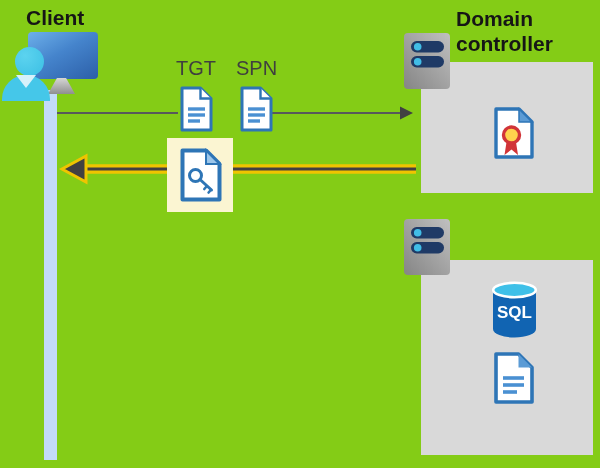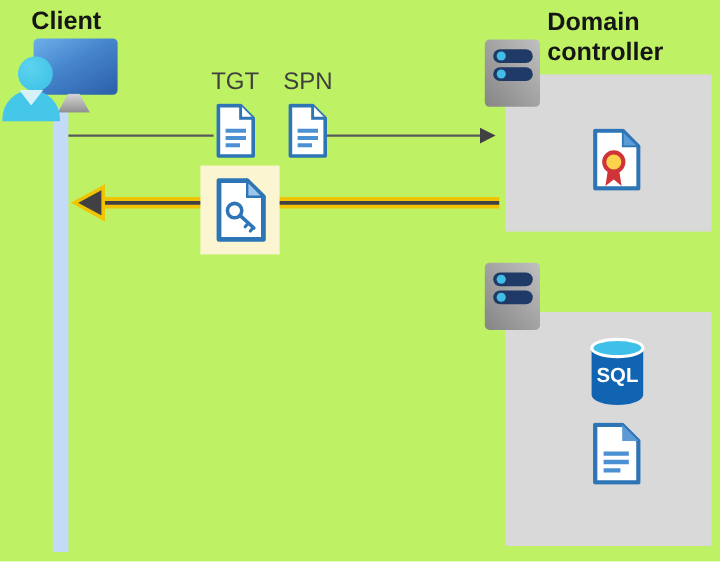--- a/index.html
+++ b/index.html
@@ -1,17 +1,17 @@
 <!DOCTYPE html>
 <html><head>
 <meta charset="utf-8">
 <style>
   html,body{margin:0;padding:0;background:#ffffff;}
   #canvas{
-    position:relative;width:600px;height:468px;background:#bef264;
+    position:relative;width:600px;height:468px;background:#84cc16;
     font-family:"Liberation Sans",sans-serif;overflow:hidden;
   }
   .abs{position:absolute;}
   .title{font-weight:700;font-size:21px;color:#161616;line-height:25px;}
   .lbl{font-size:20px;color:#3f3f3f;}
   
   #client-label{left:26px;top:5px;}
   #monitor{left:28px;top:32px;width:70px;height:47px;border-radius:4px;
     background:linear-gradient(150deg,#6db0ea 0%,#4584cc 45%,#2c5fa8 100%);z-index:4;}
   #stand{left:48px;top:78px;width:27px;height:16px;

